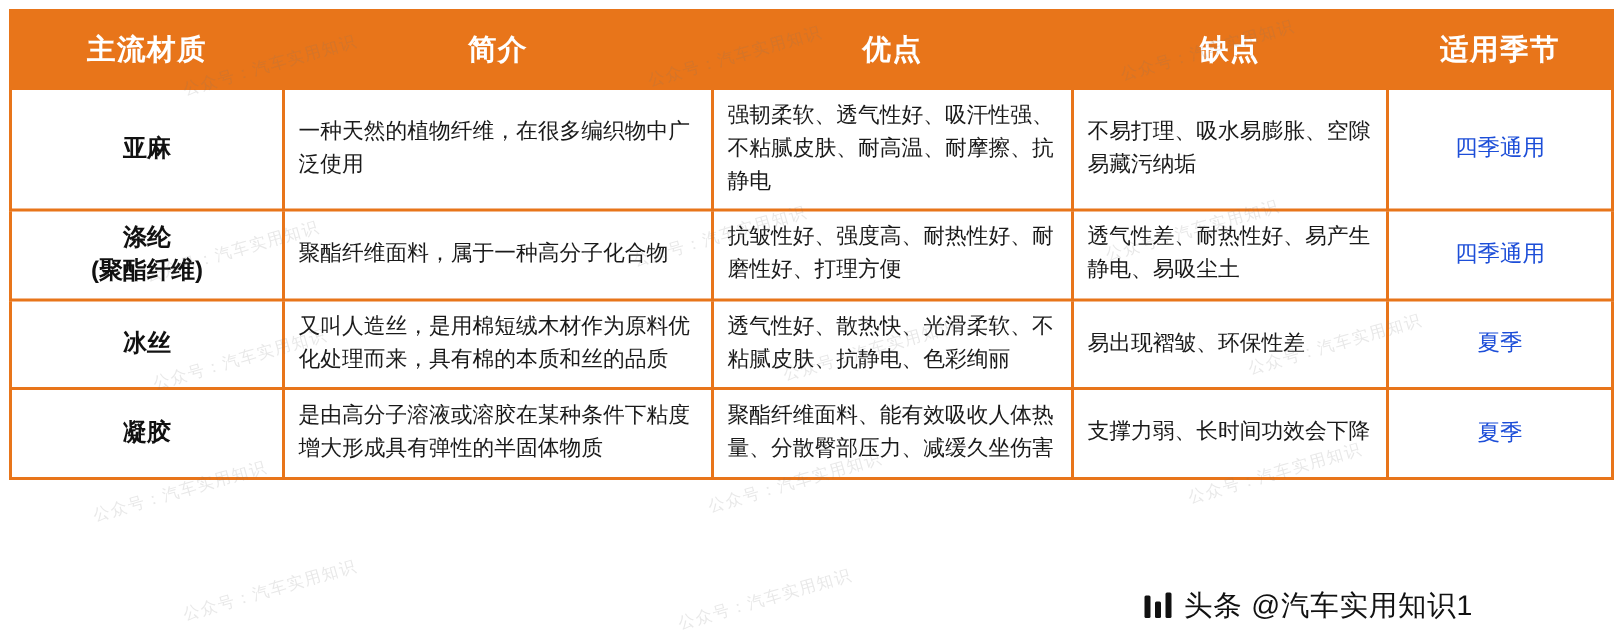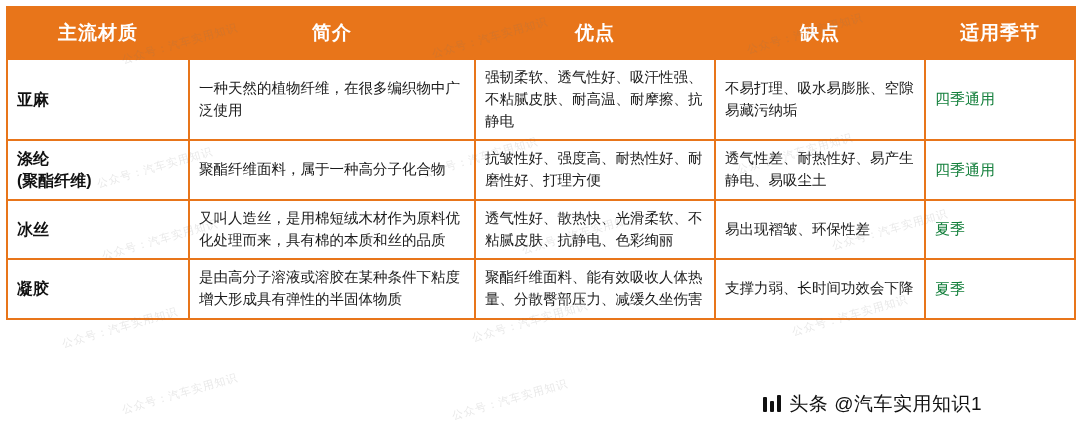--- a/index.html
+++ b/index.html
@@ -43,32 +43,33 @@
     letter-spacing: 1px;
   }
   tbody td {
     background: #ffffff;
     color: #1a1a1a;
     font-size: 14.5px;
     line-height: 1.5;
     padding: 7px 9px;
   }
   td.col-name {
-    text-align: left;
+    text-align: center;
     font-weight: bold;
     font-size: 16px;
     color: #111111;
     line-height: 1.35;
   }
   td.col-desc, td.col-pros, td.col-cons {
     text-align: left;
   }
   td.col-season {
+    text-align: center;
     font-size: 15px;
-    color: #15803d;
+    color: #1d4ed8;
   }
   
   col.c0 { width: 182px; }
   col.c1 { width: 286px; }
   col.c2 { width: 240px; }
   col.c3 { width: 210px; }
   col.c4 { width: 150px; }
 
   
   .wm {

